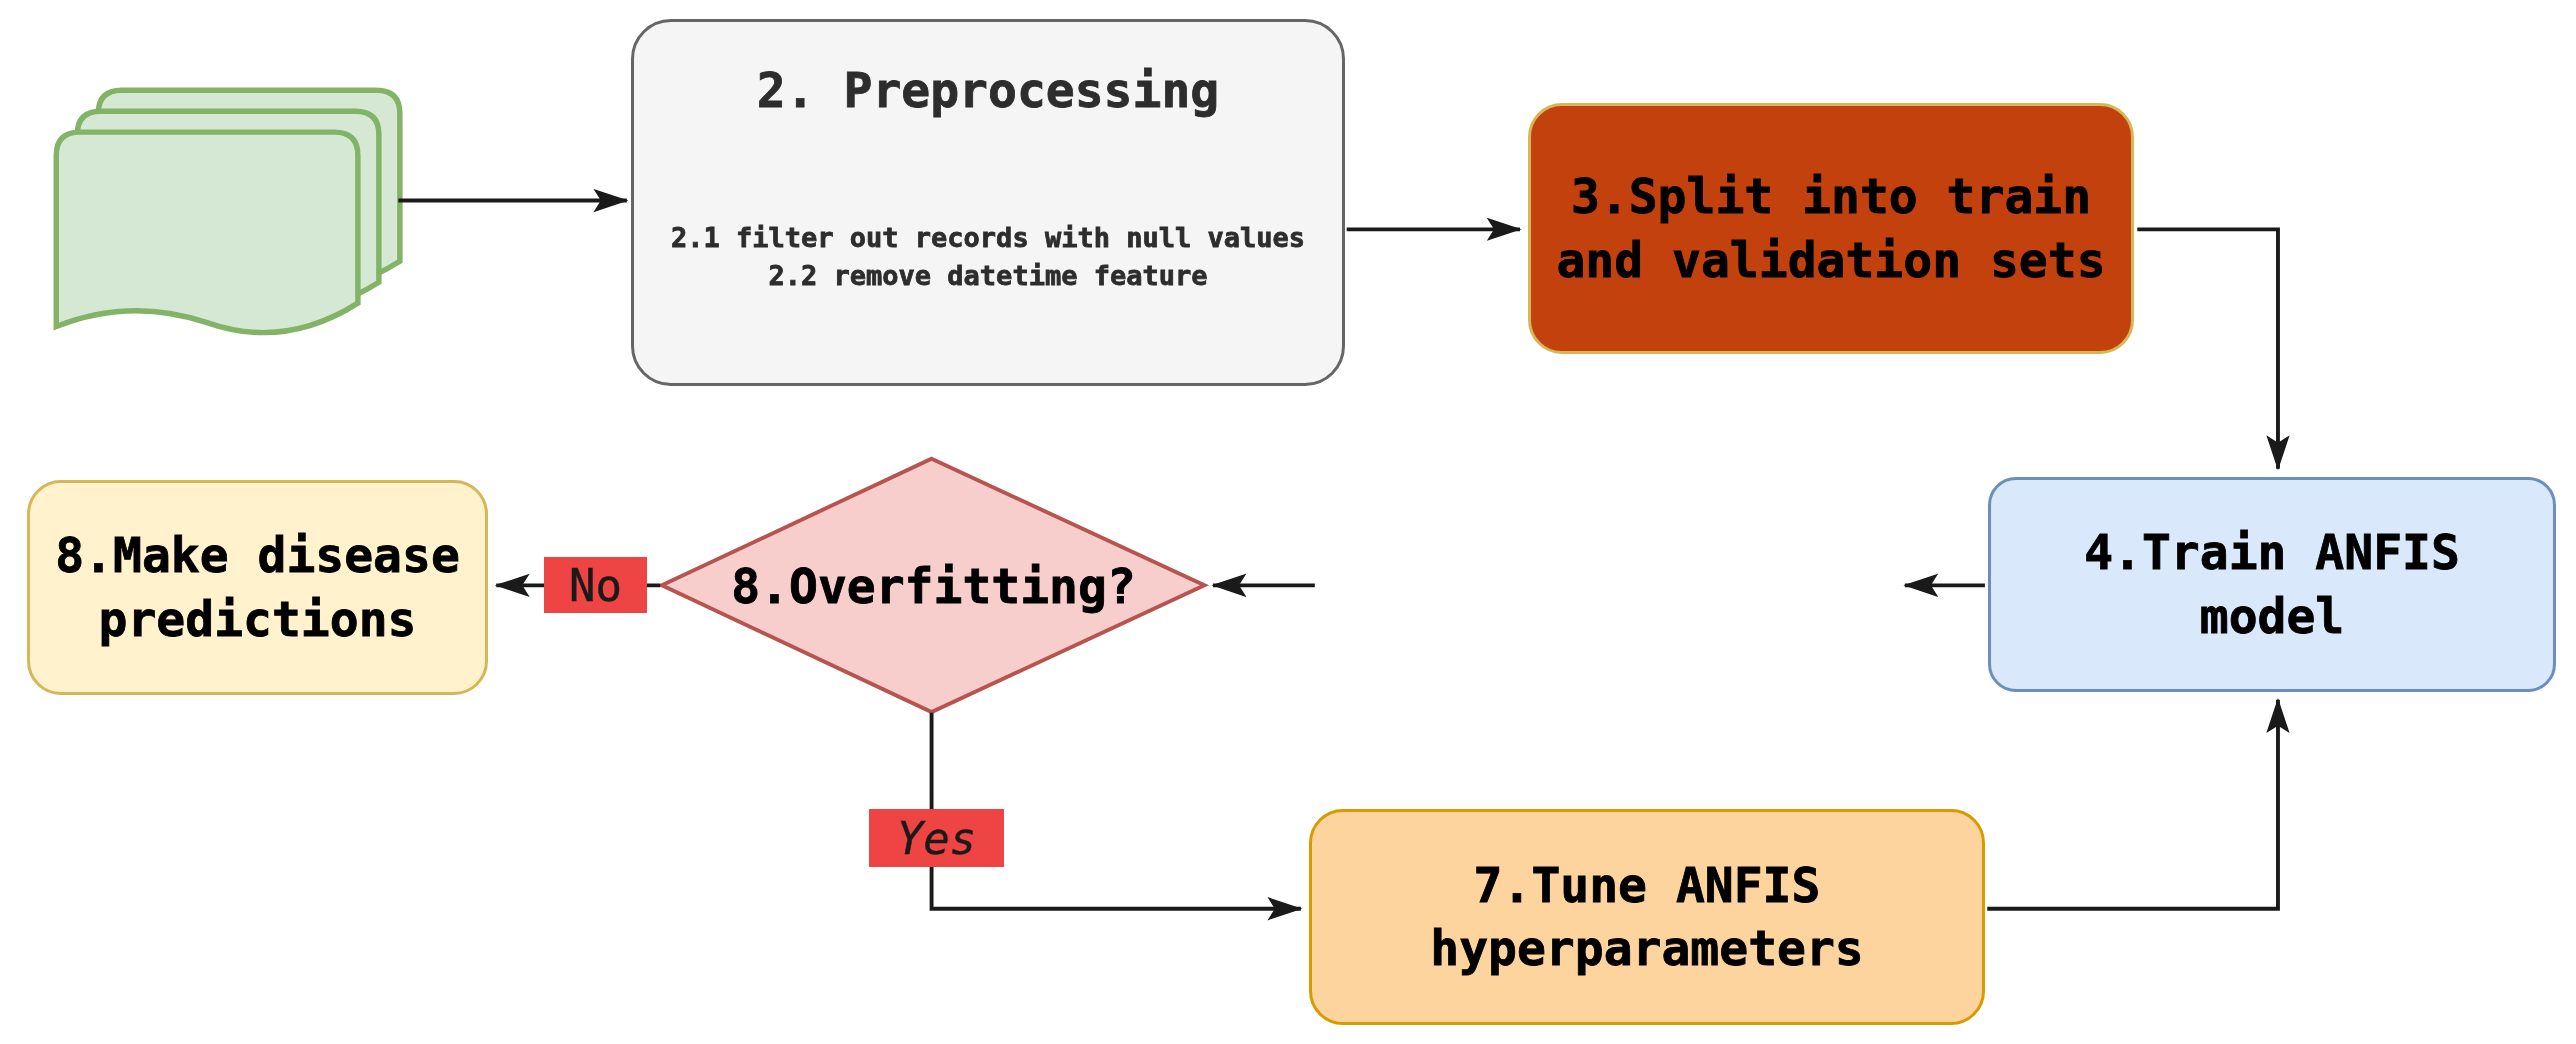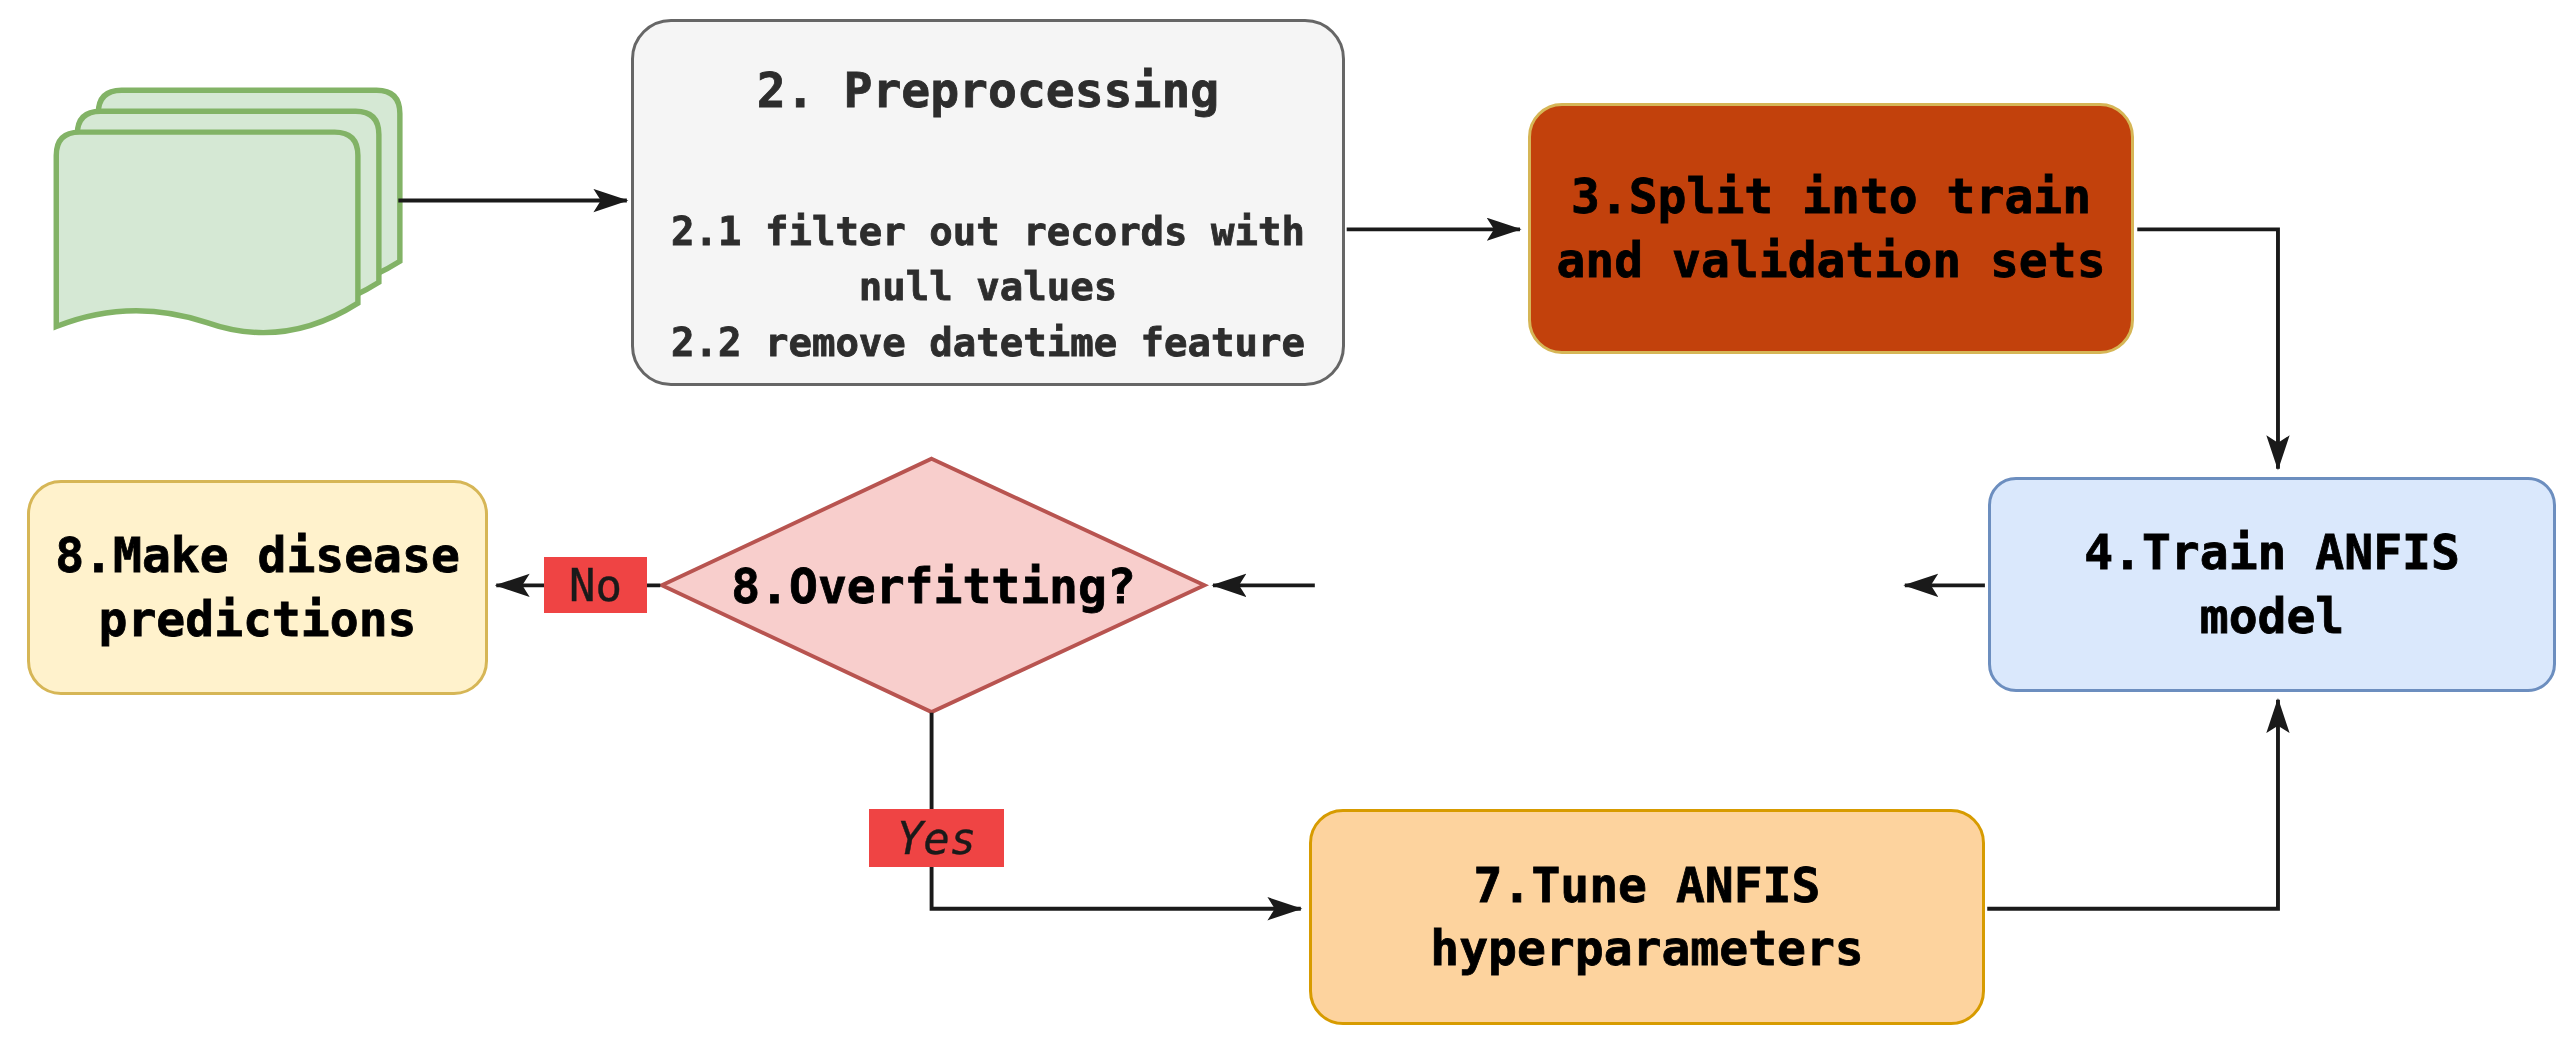--- a/index.html
+++ b/index.html
@@ -17,36 +17,37 @@
     box-sizing:border-box;
     border:3.1px solid #000;
     border-radius:34px;
     display:flex;
     flex-direction:column;
     align-items:center;
     justify-content:center;
     text-align:center;
     font-weight:bold;
     color:#000;
+    gap:15px;
     -webkit-text-stroke:0.8px currentColor;
   }
   .node-label{
     font-size:48px;
     line-height:1.32;
     padding:0 15.6px;
   }
   .preprocessing{justify-content:flex-start;}
   .pre-title{
     margin-top:40px;
     font-size:48px;
     line-height:1.2;
   }
   .pre-items{
     margin-top:84px;
-    font-size:39px;
+    font-size:27px;
     line-height:1.42;
     padding:0 14px;
   }
   .pre-item{display:block;}
   .shape-label{
     position:absolute;
     display:flex;
     align-items:center;
     justify-content:center;
     text-align:center;

